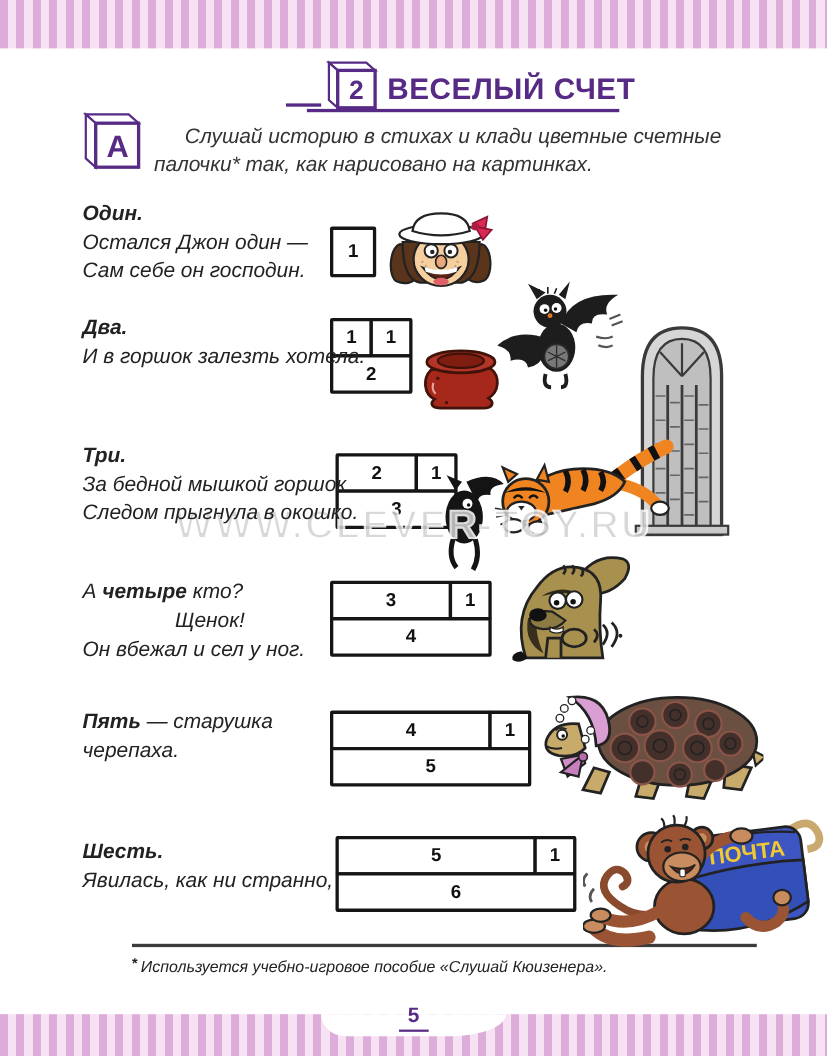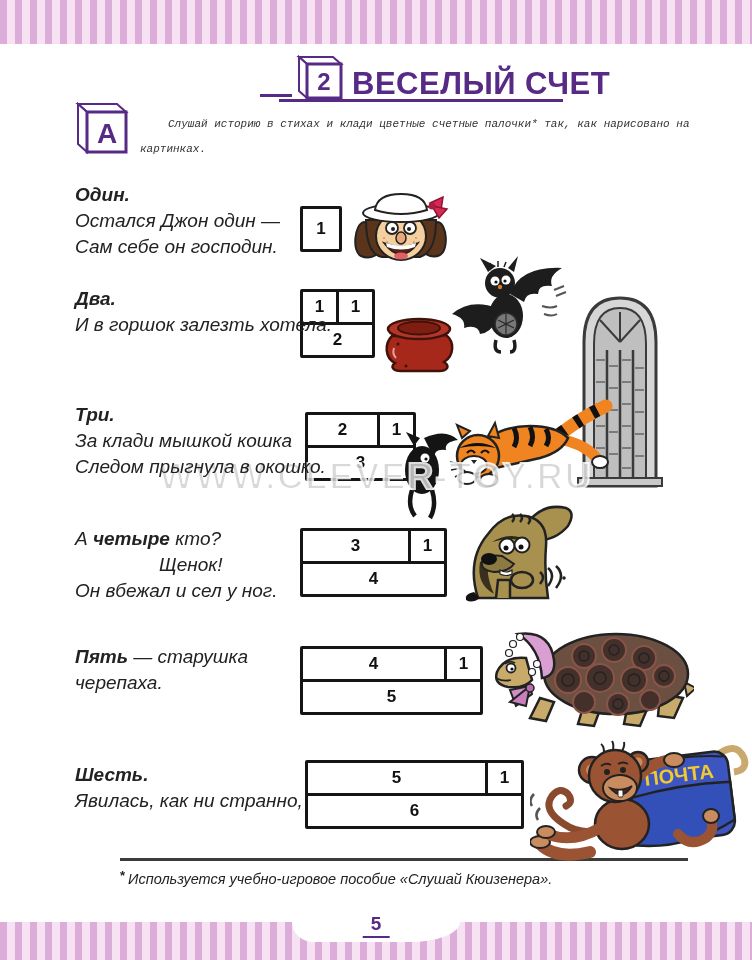--- a/index.html
+++ b/index.html
@@ -15,26 +15,26 @@
   #notch { position:absolute; top:922px; left:50%; transform:translateX(-50%);
     width:168px; height:20px; background:#fff;
     border-radius:0 0 60px 26px / 0 0 24px 24px; }
   #page-number { position:absolute; top:913px; left:50%; transform:translateX(-50%);
     color:#572a85; font-weight:bold; font-size:19px;
     border-bottom:2.5px solid #572a85; padding:0 8px 1px; z-index:4; }
 
   
   .cube { position:absolute; z-index:2; }
   #chapter-title { position:absolute; left:352px; top:66px; color:#572a85;
-    font-weight:bold; font-size:31px; letter-spacing:0.5px; }
+    font-weight:bold; font-size:27px; letter-spacing:0.5px; }
   #header-underline { position:absolute; left:279px; top:99px; width:284px; height:3px; background:#572a85; }
   #header-stub { position:absolute; left:260px; top:94px; width:32px; height:2.5px; background:#572a85; }
 
   #instruction-text { position:absolute; left:140px; top:112px; width:585px;
-    font-style:italic; font-size:11px; line-height:25px; text-indent:28px; color:#333;font-family:Liberation Mono, monospace; }
+    font-style:italic; font-size:19px; line-height:25px; text-indent:28px; color:#333; }
 
   
   .poem { position:absolute; left:75px; width:260px; font-size:19px; line-height:26px; z-index:3;font-style:italic; }
   .poem p { margin:0; }
   .b { font-weight:bold; }
   #sec0-text { top:182px; } #sec1-text { top:286px; } #sec2-text { top:402px; }
   #sec3-text { top:526px; } #sec4-text { top:644px; } #sec5-text { top:762px; }
   .indent { padding-left:84px; }
 
   
@@ -182,21 +182,21 @@
   <ellipse cx="58" cy="60" rx="17" ry="22" fill="#1d1d1d"></ellipse>
   <circle cx="58" cy="68" r="11" fill="#787878" stroke="#2c2c2c" stroke-width="1.5"></circle>
   <path d="M50,64 l16,8 M50,72 l16,-8 M58,58 l0,20" stroke="#2c2c2c" stroke-width="1.2"></path>
   <path d="M48,84 q-3,12 5,12 M66,84 q3,12 -4,12" stroke="#1d1d1d" stroke-width="3.5" fill="none"></path>
   <path d="M94,50 q9,3 15,0 M96,58 q8,3 13,0" stroke="#555" stroke-width="2" fill="none"></path>
   <path d="M106,34 l10,-4 M108,40 l10,-4" stroke="#555" stroke-width="2"></path>
 </svg>
 
 <div class="poem" id="sec2-text">
   <p class="b">Три.</p>
-  <p>За клади мышкой кошка</p>
+  <p>За бедной мышкой горшок</p>
   <p>Следом прыгнула в окошко.</p>
 </div>
 <div class="rods" id="rods-2">
   <div class="rod-row">
     <div class="rod-cell w2">2</div>
     <div class="rod-cell w1">1</div>
   </div>
   <div class="rod-row">
     <div class="rod-cell w3">3</div>
   </div>

